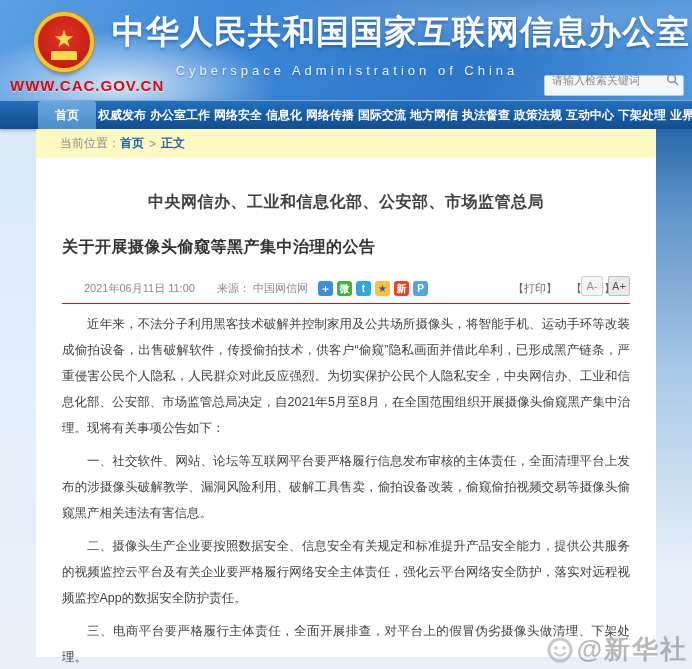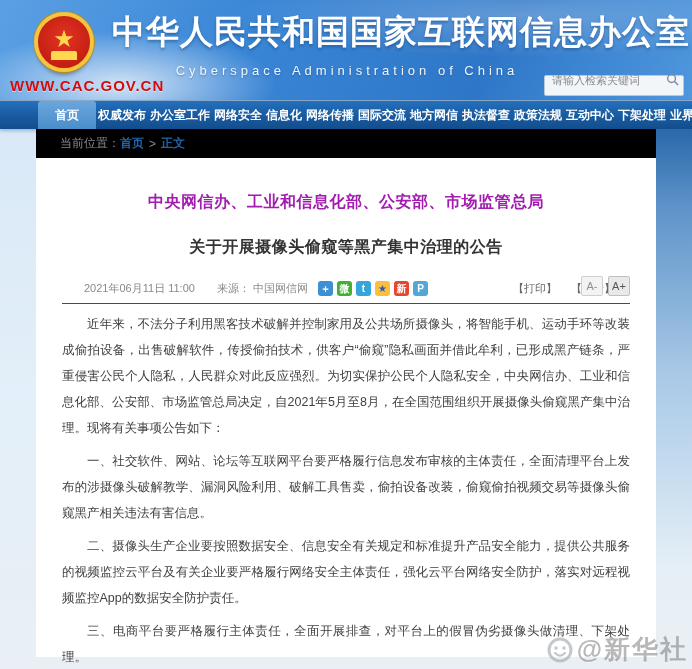--- a/index.html
+++ b/index.html
@@ -85,33 +85,33 @@
   .right-band {
     position:absolute; top:129px; right:0; width:36px; height:440px;
     background:linear-gradient(180deg,#2a68ab 0%,#5e94c9 18%,#a8c8e6 55%,rgba(212,230,246,0) 100%);
   }
   .content {
     position:absolute; top:129px; left:36px; width:620px; height:528px;
     background:#ffffff;
   }
   .breadcrumb {
     height:29px; display:flex; align-items:center; padding-left:24px;
-    background:#000000; font-size:12px; color:#8a8a8a;
+    background:#fef9c3; font-size:12px; color:#8a8a8a;
   }
   .breadcrumb .crumb-link { color:#1f64ad; font-weight:bold; cursor:pointer; }
   .breadcrumb .sep { margin:0 5px; color:#8a8a8a; }
   .breadcrumb .crumb-current { color:#1f64ad; font-weight:bold; cursor:pointer; }
 
   .article { padding:0 26px; }
   .article-title1 {
     margin-top:34px; text-align:center; font-size:16px; font-weight:bold;
-    color:#a21caf; letter-spacing:.5px;
+    color:#404040; letter-spacing:.5px;
   }
   .article-title2 {
-    margin-top:24px; text-align:center; font-size:16px; font-weight:bold;
+    margin-top:24px; text-align:left; font-size:16px; font-weight:bold;
     color:#333; letter-spacing:.5px;
   }
 
   .meta-row {
     margin-top:22px; height:24px; display:flex; align-items:center;
     font-size:11px; color:#8a8a8a; position:relative;
     border-bottom:1px solid #b91c1c; padding-bottom:6px;
   }
   .meta-date { margin-left:22px; white-space:nowrap; }
   .meta-source { margin-left:22px; white-space:nowrap; }

